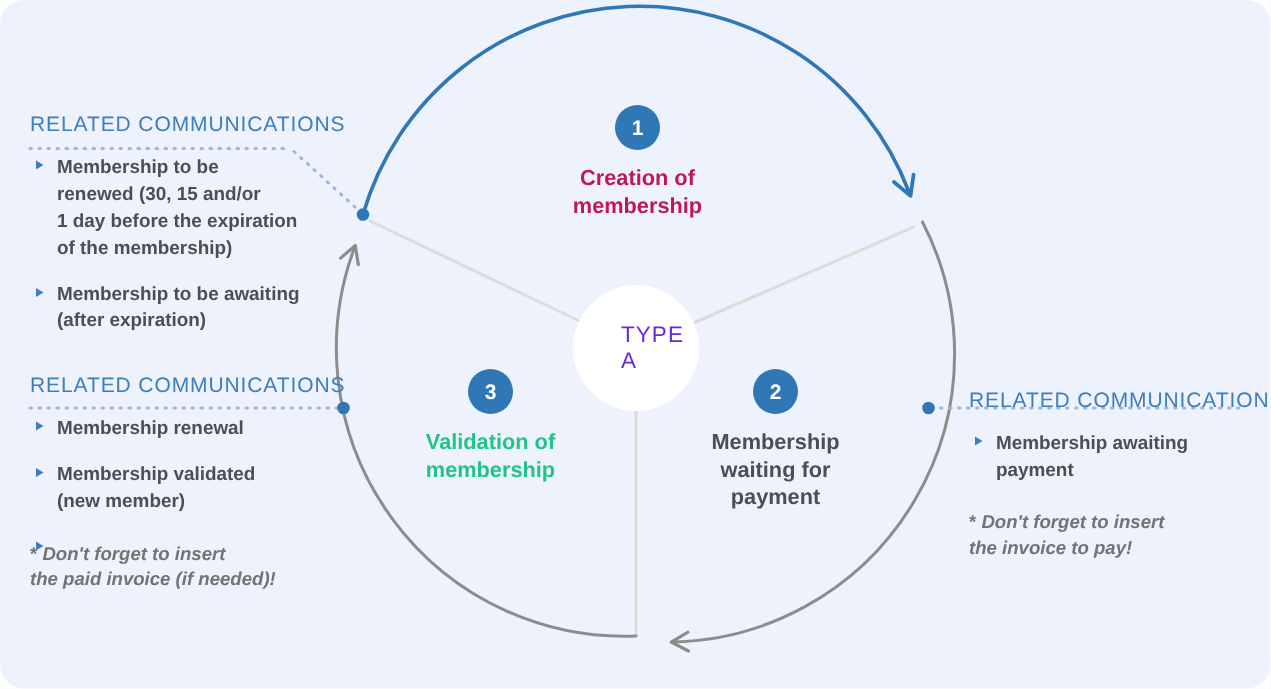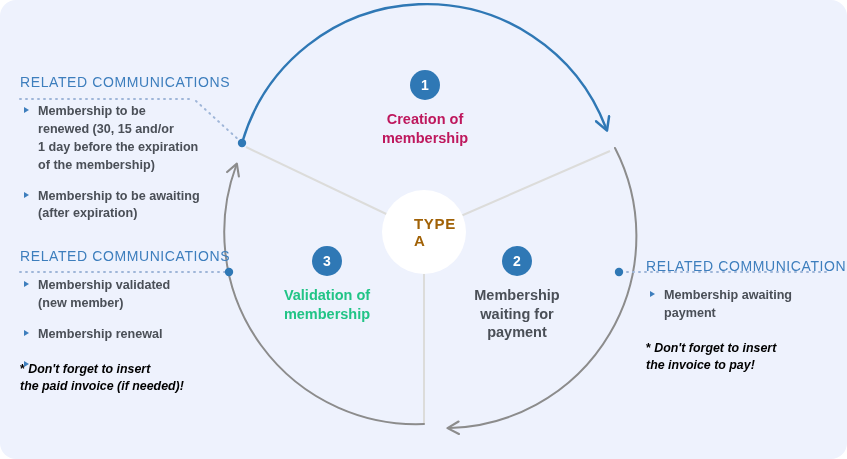--- a/index.html
+++ b/index.html
@@ -62,21 +62,21 @@
     width: 0;
     height: 0;
     border-left: 5px solid #3d7ebd;
     border-top: 3.5px solid transparent;
     border-bottom: 3.5px solid transparent;
   }
   .panel-note {
     margin-top: 17px;
     font-size: 12.4px;
     line-height: 1.4;
-    color: #000000;
+    color: #737373;
     font-weight: 700;
     font-style: italic;
   }
   .panel-note .star {
     font-style: normal;
   }
 
   #panel-top-left { left: 20px; top: 74px; width: 200px; }
   #panel-bottom-left { left: 20px; top: 248px; width: 205px; }
   #panel-right { left: 646px; top: 258px; width: 190px; }
@@ -120,23 +120,23 @@
     height: 84px;
     border-radius: 50%;
     background: #ffffff;
     z-index: 6;
     display: flex;
     align-items: center;
     justify-content: center;
   }
   #center-hub .hub-label {
     font-size: 15px;
-    font-weight: 700;
+    font-weight: 400;
     letter-spacing: 0.7px;
-    color: #a16207;
+    color: #6d28d9;
     margin-left: 32px;
   }
 </style>
 </head>
 <body>
 
 <div class="canvas">
 
   <svg class="diagram-svg" viewBox="0 0 847 459">
     <defs>
@@ -211,26 +211,26 @@
 (after expiration)</span>
       </li>
     </ul>
   </div>
 
   <div class="panel" id="panel-bottom-left">
     <div class="panel-title">RELATED COMMUNICATIONS</div>
     <ul class="panel-list">
       <li>
         <span class="bullet"></span>
+        <span>Membership renewal</span>
+      </li>
+      <li>
+        <span class="bullet"></span>
         <span style="white-space: pre-line;">Membership validated
 (new member)</span>
-      </li>
-      <li>
-        <span class="bullet"></span>
-        <span>Membership renewal</span>
       </li>
       <li>
         <span class="bullet"></span>
       </li>
     </ul>
     <div class="panel-note">
       <span class="star">*</span><span style="white-space: pre-line;"> Don't forget to insert
  the paid invoice (if needed)!</span>
     </div>
   </div>

